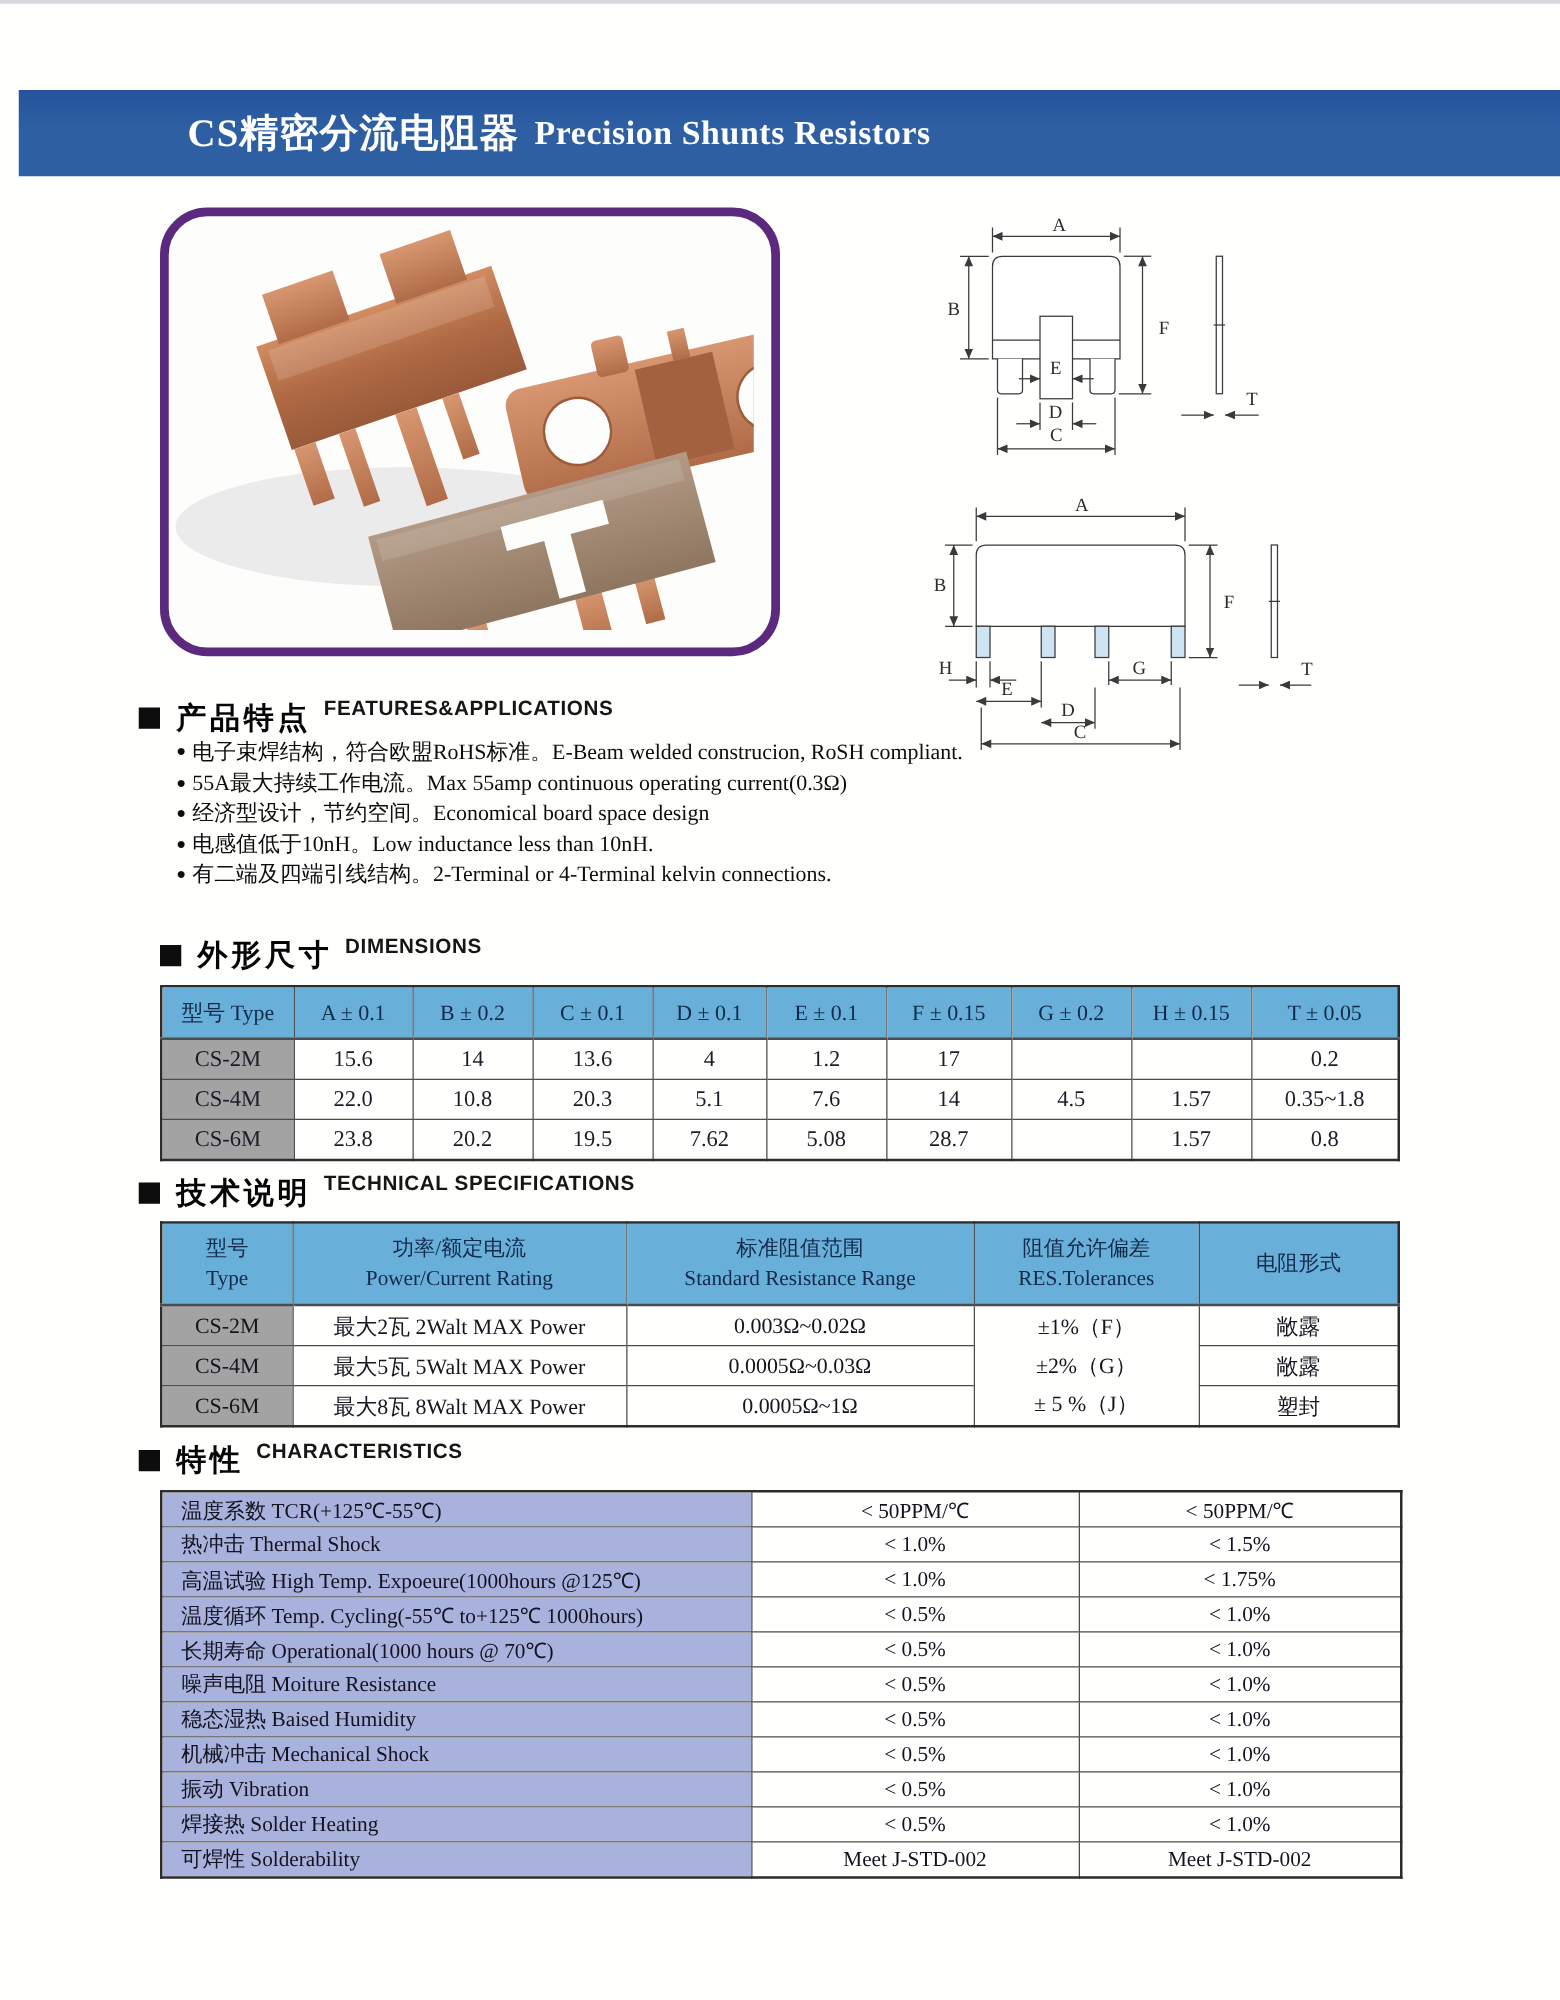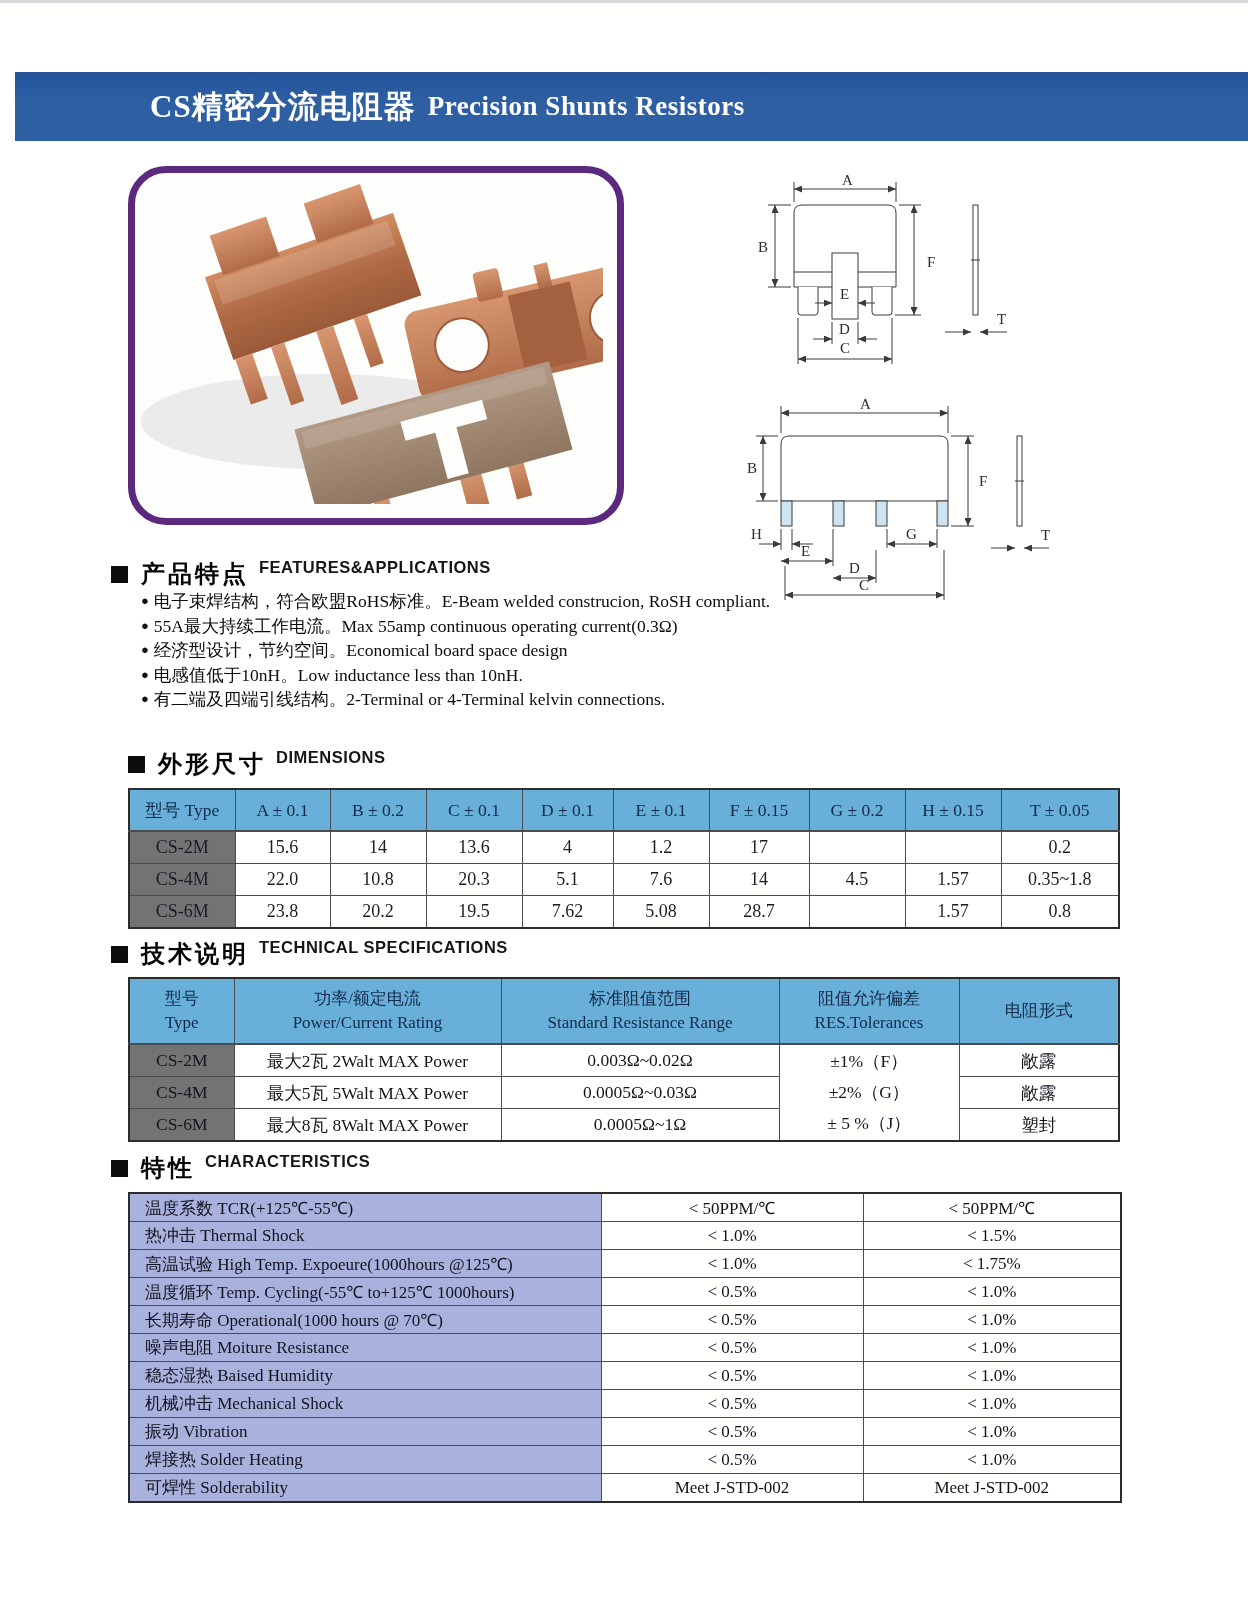--- a/index.html
+++ b/index.html
@@ -31,21 +31,21 @@
   .features{position:absolute;left:141px;top:590px;width:680px;}
   .feat{font-size:17.5px;line-height:23.6px;color:#0c0c0c;white-space:nowrap;}
   .feat::before{content:"●";font-size:13px;margin-right:5px;position:relative;top:-2px;}
 
   
   table.tbl{position:absolute;border-collapse:collapse;table-layout:fixed;
       border:2px solid #2c2c2c;font-family:"Liberation Serif",serif;}
   table.tbl td,table.tbl th{border:1px solid #4c4c4c;text-align:center;vertical-align:middle;
       padding:0;font-weight:normal;overflow:hidden;white-space:nowrap;}
   .hdr{background:#68b0d9;color:#13294a;}
-  .typecol{background:#737373;color:#10253f;}
+  .typecol{background:#a3a3a3;color:#10253f;}
   .charleft{background:#a9b2dc;text-align:left !important;padding-left:15px !important;color:#101022;}
 
   table.dims{left:128px;top:788px;width:990px;}
   table.dims th{height:40px;font-size:17.5px;border-bottom-width:2px;}
   table.dims td{height:31px;font-size:18px;color:#1c1c28;}
 
   table.spec{left:128px;top:977px;width:990px;}
   table.spec th{height:64px;font-size:17px;line-height:24px;border-bottom-width:2px;}
   table.spec td{height:31px;font-size:17.5px;color:#15151f;}
   .tolcell div{line-height:31px;font-size:17.5px;}

